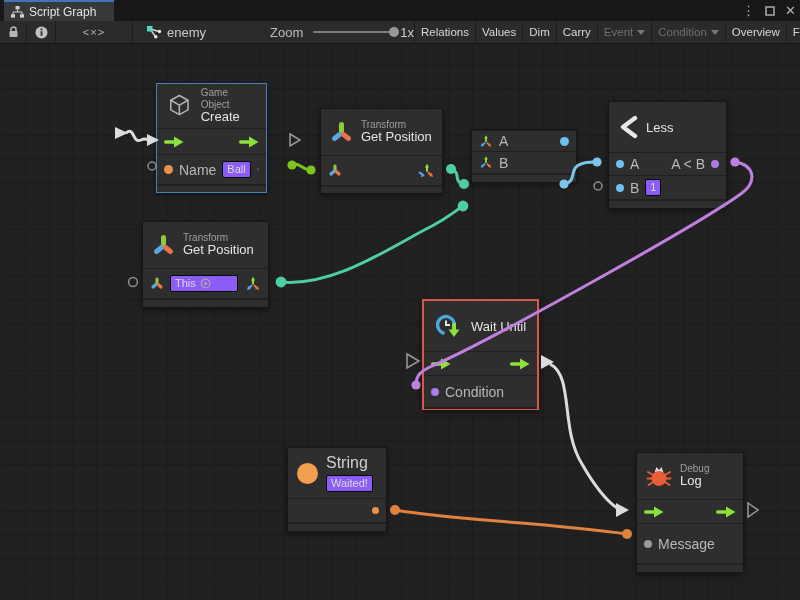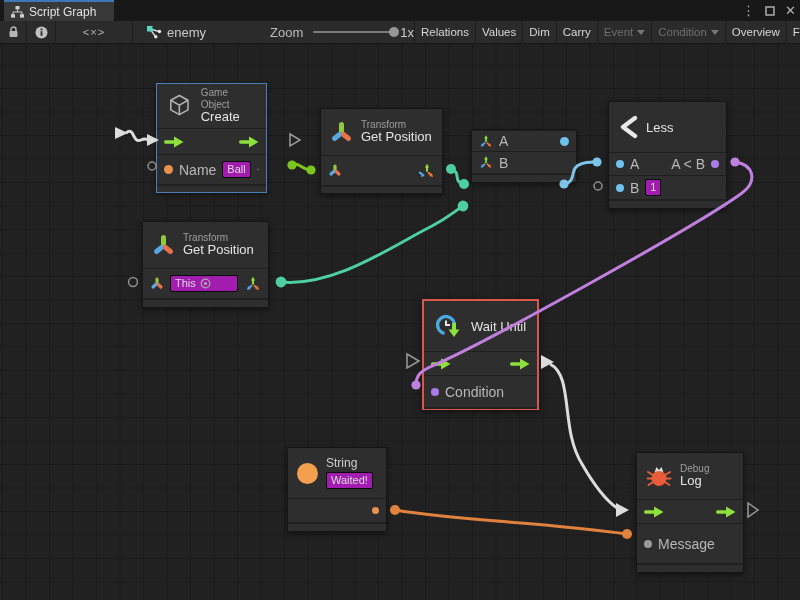--- a/index.html
+++ b/index.html
@@ -46,21 +46,21 @@
   .nhead{display:flex;align-items:center;gap:8px;padding:0 9px;box-sizing:border-box;}
   .ntitles{display:flex;flex-direction:column;justify-content:center;line-height:1.15;}
   .nsub{font-size:10px;color:#9e9e9e;}
   .ntitle{font-size:13px;color:#e4e4e4;}
   .nrow{display:flex;align-items:center;gap:6px;padding:0 7px;border-top:1px solid #1f1f1f;box-sizing:border-box;}
   .nfoot{border-top:2px solid #202020;box-sizing:border-box;}
   .greenbar{height:6px;background:#7cc24a;}
   .plabel{font-size:14px;color:#b8b8b8;}
   .dot{width:9px;height:9px;border-radius:50%;flex:0 0 auto;}
   .dot.sm{width:8px;height:8px;}
-  .field{background:#a21caf;border:1px solid #070707;border-radius:2px;color:#dcdcdc;
+  .field{background:#8b5cf6;border:1px solid #070707;border-radius:2px;color:#dcdcdc;
          font-size:11px;padding:1px 4px;line-height:13px;display:inline-flex;align-items:center;gap:4px;}
   .push{margin-left:auto;}
   .flowarrow{flex:0 0 auto;display:block;}
 </style>
 </head>
 <body>
 
 <div id="app">
 
   <div class="tabbar">
@@ -342,21 +342,21 @@
           <span class="plabel">Condition</span>
         </div>
         <div class="nfoot" style="height:9px"></div>
       </div>
     </div>
 
     <div class="node" style="left:287px;top:403px;width:100px;">
       <div class="nhead" style="height:50px">
         <span style="width:21px;height:21px;border-radius:50%;background:#f2a050;flex:0 0 auto"></span>
         <div class="ntitles" style="gap:2px">
-          <span class="nsub" style="font-size:12px;color:#cfcfcf">String</span>
+          <span class="nsub" style="font-size:16px;color:#cfcfcf">String</span>
           <span class="field">
               <span>Waited!</span>
             </span>
         </div>
       </div>
       <div class="nrow" style="height:24px">
         <span class="dot push" style="width:7px;height:7px;background:#e8924e"></span>
       </div>
       <div class="nfoot" style="height:9px"></div>
     </div>

